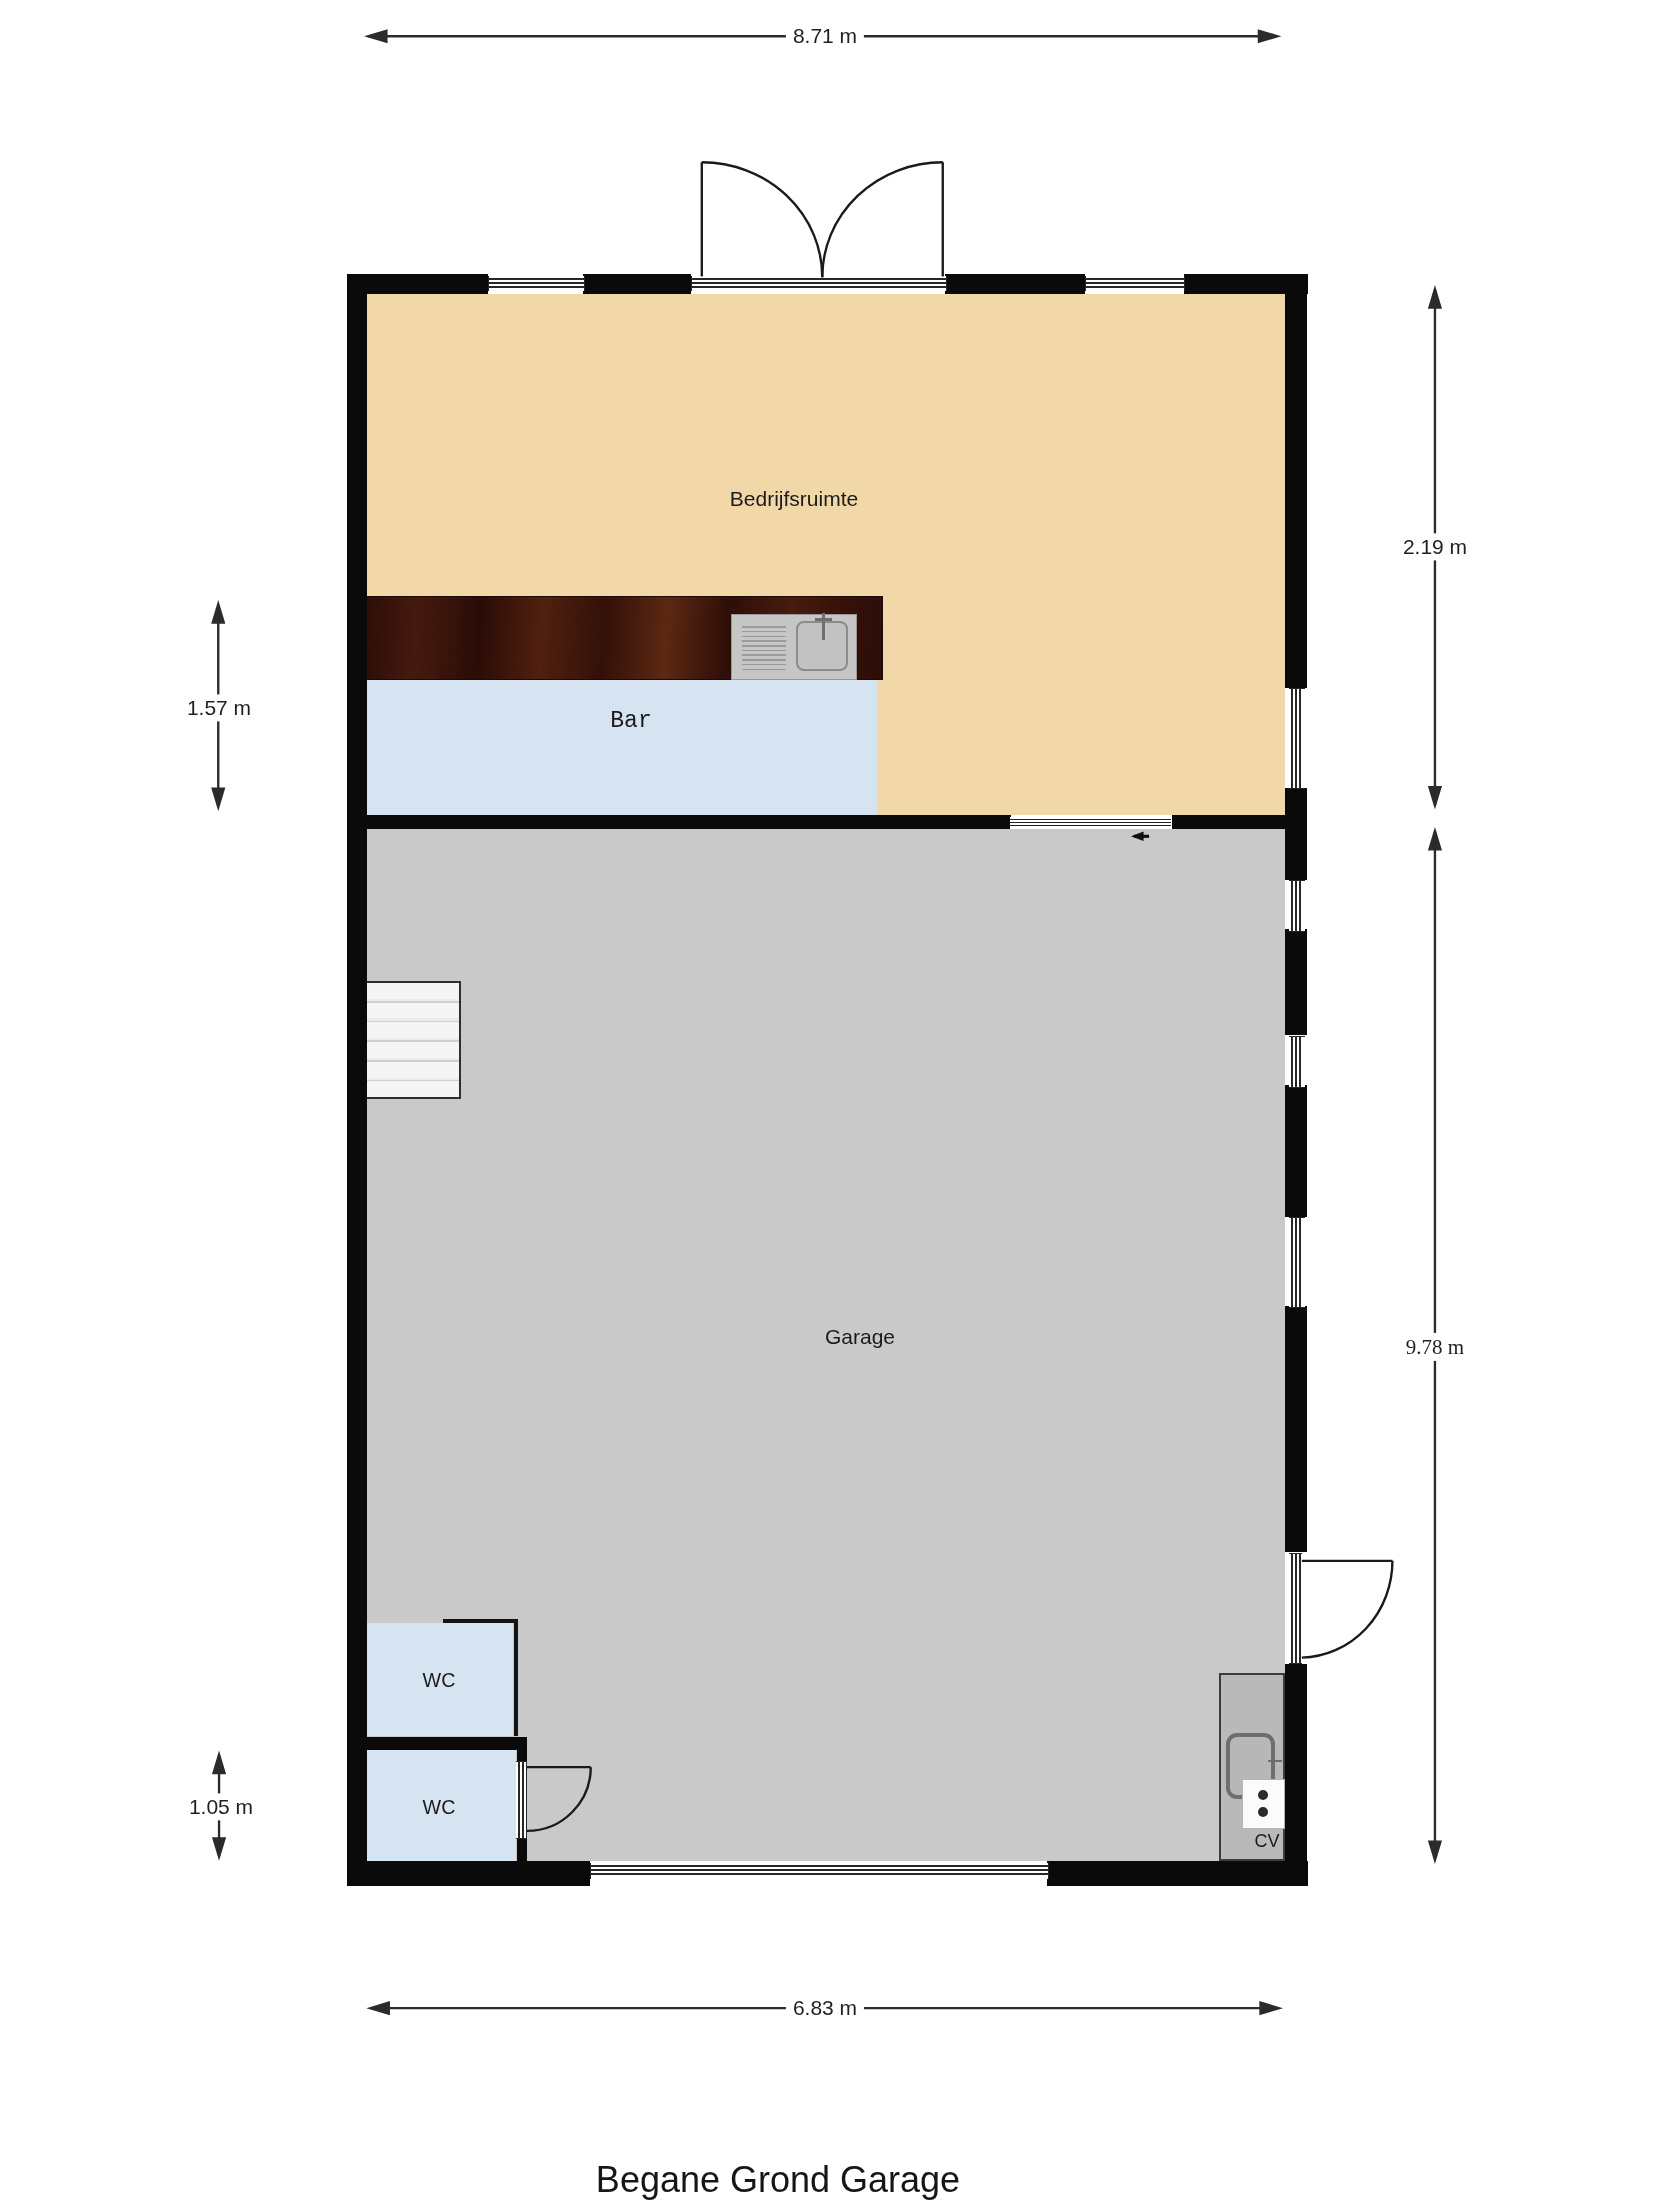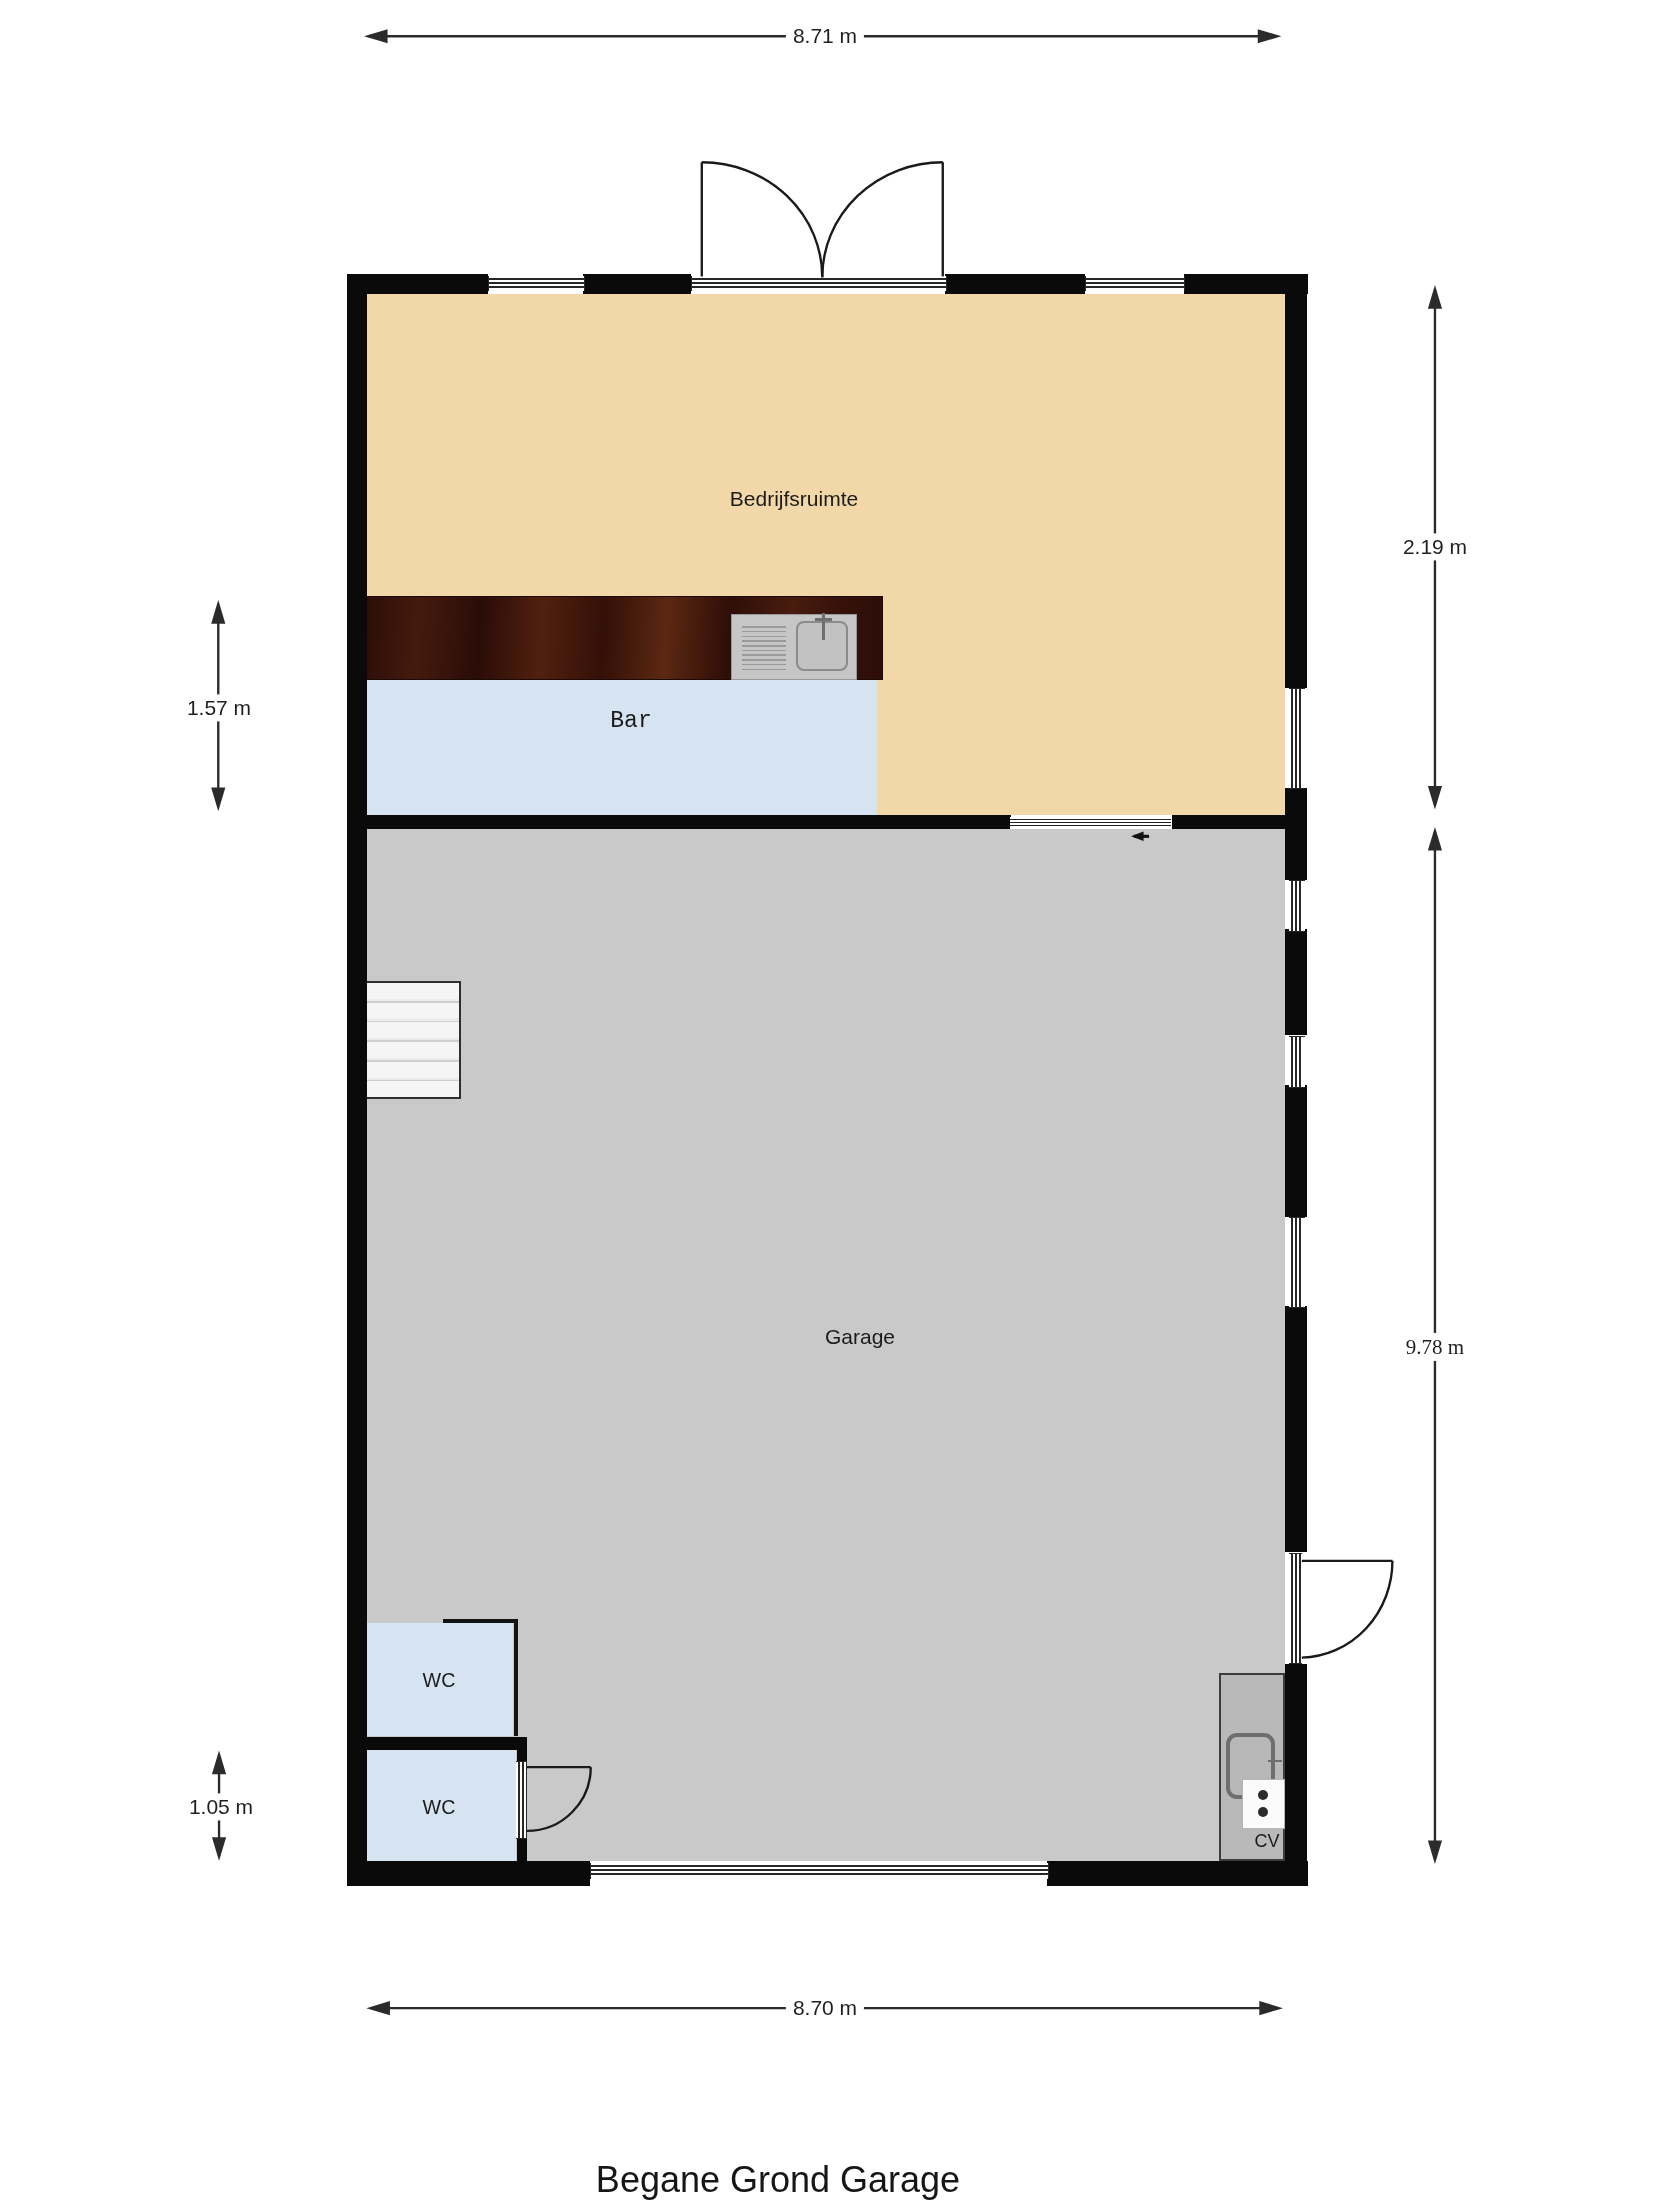--- a/index.html
+++ b/index.html
@@ -212,20 +212,20 @@
 </svg>
 
 <div class="room-label" style="left:794px;top:499px;">Bedrijfsruimte</div>
 <div class="room-label" style="left:631px;top:721px;font-size:23px;font-family:Liberation Mono, monospace;">Bar</div>
 <div class="room-label" style="left:832px;top:1337px;margin-left:28px;">Garage</div>
 <div class="room-label" style="left:439px;top:1680px;font-size:19.7px;">WC</div>
 <div class="room-label" style="left:439px;top:1807px;font-size:19.7px;">WC</div>
 <div class="cv-label" style="left:1267px;top:1841px;">CV</div>
 
 <div class="dim-label" style="left:825px;top:36px;">8.71 m</div>
-<div class="dim-label" style="left:825px;top:2008px;">8.70 m</div>
+<div class="dim-label" style="left:825px;top:2008px;">6.83 m</div>
 <div class="dim-label" style="left:1435px;top:547px;">2.19 m</div>
 <div class="dim-label" style="left:1435px;top:1347px;font-family:Liberation Serif, serif;">9.78 m</div>
 <div class="dim-label" style="left:219px;top:708px;">1.57 m</div>
 <div class="dim-label" style="left:221px;top:1807px;">1.05 m</div>
 
 <div class="title" style="left:778px;top:2180px;">Begane Grond Garage</div>
 
 
 </body></html>

